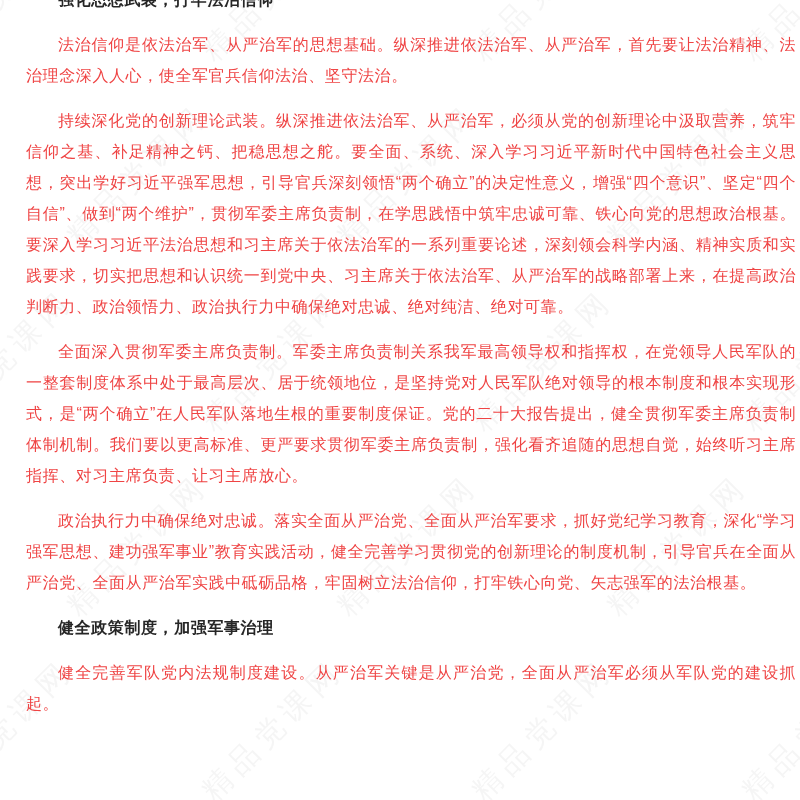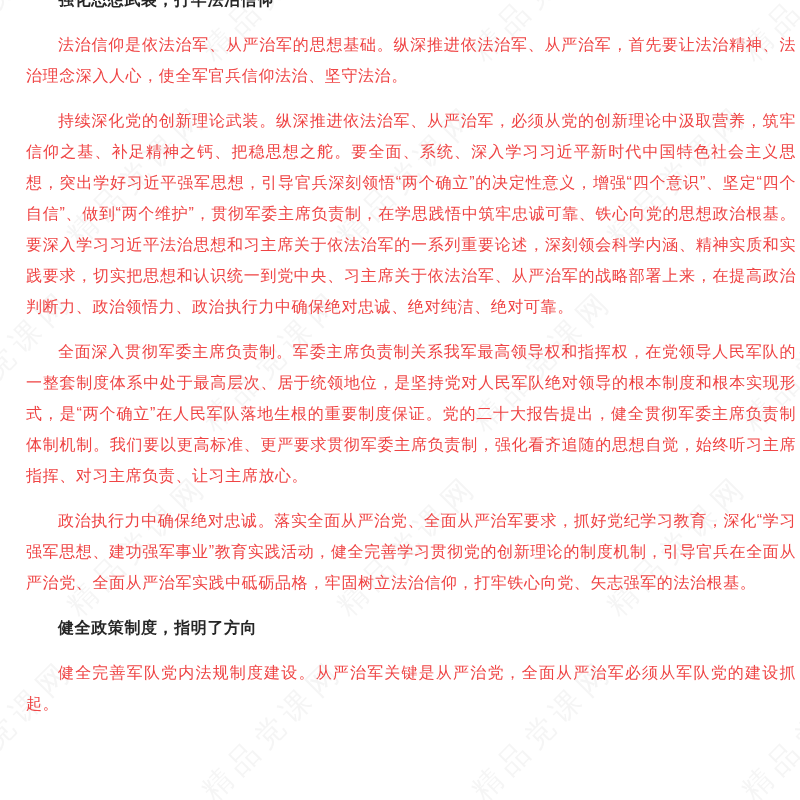--- a/index.html
+++ b/index.html
@@ -88,16 +88,16 @@
       <span style="left: 180px; top: 710px;">精品党课网</span>
       <span style="left: 450px; top: 710px;">精品党课网</span>
       <span style="left: 720px; top: 710px;">精品党课网</span>
     </div>
   <div class="content">
       <h2 class="heading">强化思想武装，打牢法治信仰</h2>
       <p class="para">法治信仰是依法治军、从严治军的思想基础。纵深推进依法治军、从严治军，首先要让法治精神、法治理念深入人心，使全军官兵信仰法治、坚守法治。</p>
       <p class="para">持续深化党的创新理论武装。纵深推进依法治军、从严治军，必须从党的创新理论中汲取营养，筑牢信仰之基、补足精神之钙、把稳思想之舵。要全面、系统、深入学习习近平新时代中国特色社会主义思想，突出学好习近平强军思想，引导官兵深刻领悟“两个确立”的决定性意义，增强“四个意识”、坚定“四个自信”、做到“两个维护”，贯彻军委主席负责制，在学思践悟中筑牢忠诚可靠、铁心向党的思想政治根基。要深入学习习近平法治思想和习主席关于依法治军的一系列重要论述，深刻领会科学内涵、精神实质和实践要求，切实把思想和认识统一到党中央、习主席关于依法治军、从严治军的战略部署上来，在提高政治判断力、政治领悟力、政治执行力中确保绝对忠诚、绝对纯洁、绝对可靠。</p>
       <p class="para">全面深入贯彻军委主席负责制。军委主席负责制关系我军最高领导权和指挥权，在党领导人民军队的一整套制度体系中处于最高层次、居于统领地位，是坚持党对人民军队绝对领导的根本制度和根本实现形式，是“两个确立”在人民军队落地生根的重要制度保证。党的二十大报告提出，健全贯彻军委主席负责制体制机制。我们要以更高标准、更严要求贯彻军委主席负责制，强化看齐追随的思想自觉，始终听习主席指挥、对习主席负责、让习主席放心。</p>
       <p class="para">政治执行力中确保绝对忠诚。落实全面从严治党、全面从严治军要求，抓好党纪学习教育，深化“学习强军思想、建功强军事业”教育实践活动，健全完善学习贯彻党的创新理论的制度机制，引导官兵在全面从严治党、全面从严治军实践中砥砺品格，牢固树立法治信仰，打牢铁心向党、矢志强军的法治根基。</p>
-      <h2 class="heading">健全政策制度，指明了方向</h2>
+      <h2 class="heading">健全政策制度，加强军事治理</h2>
       <p class="para">健全完善军队党内法规制度建设。从严治军关键是从严治党，全面从严治军必须从军队党的建设抓起。</p>
     </div>
 </div>
 
 </body></html>

